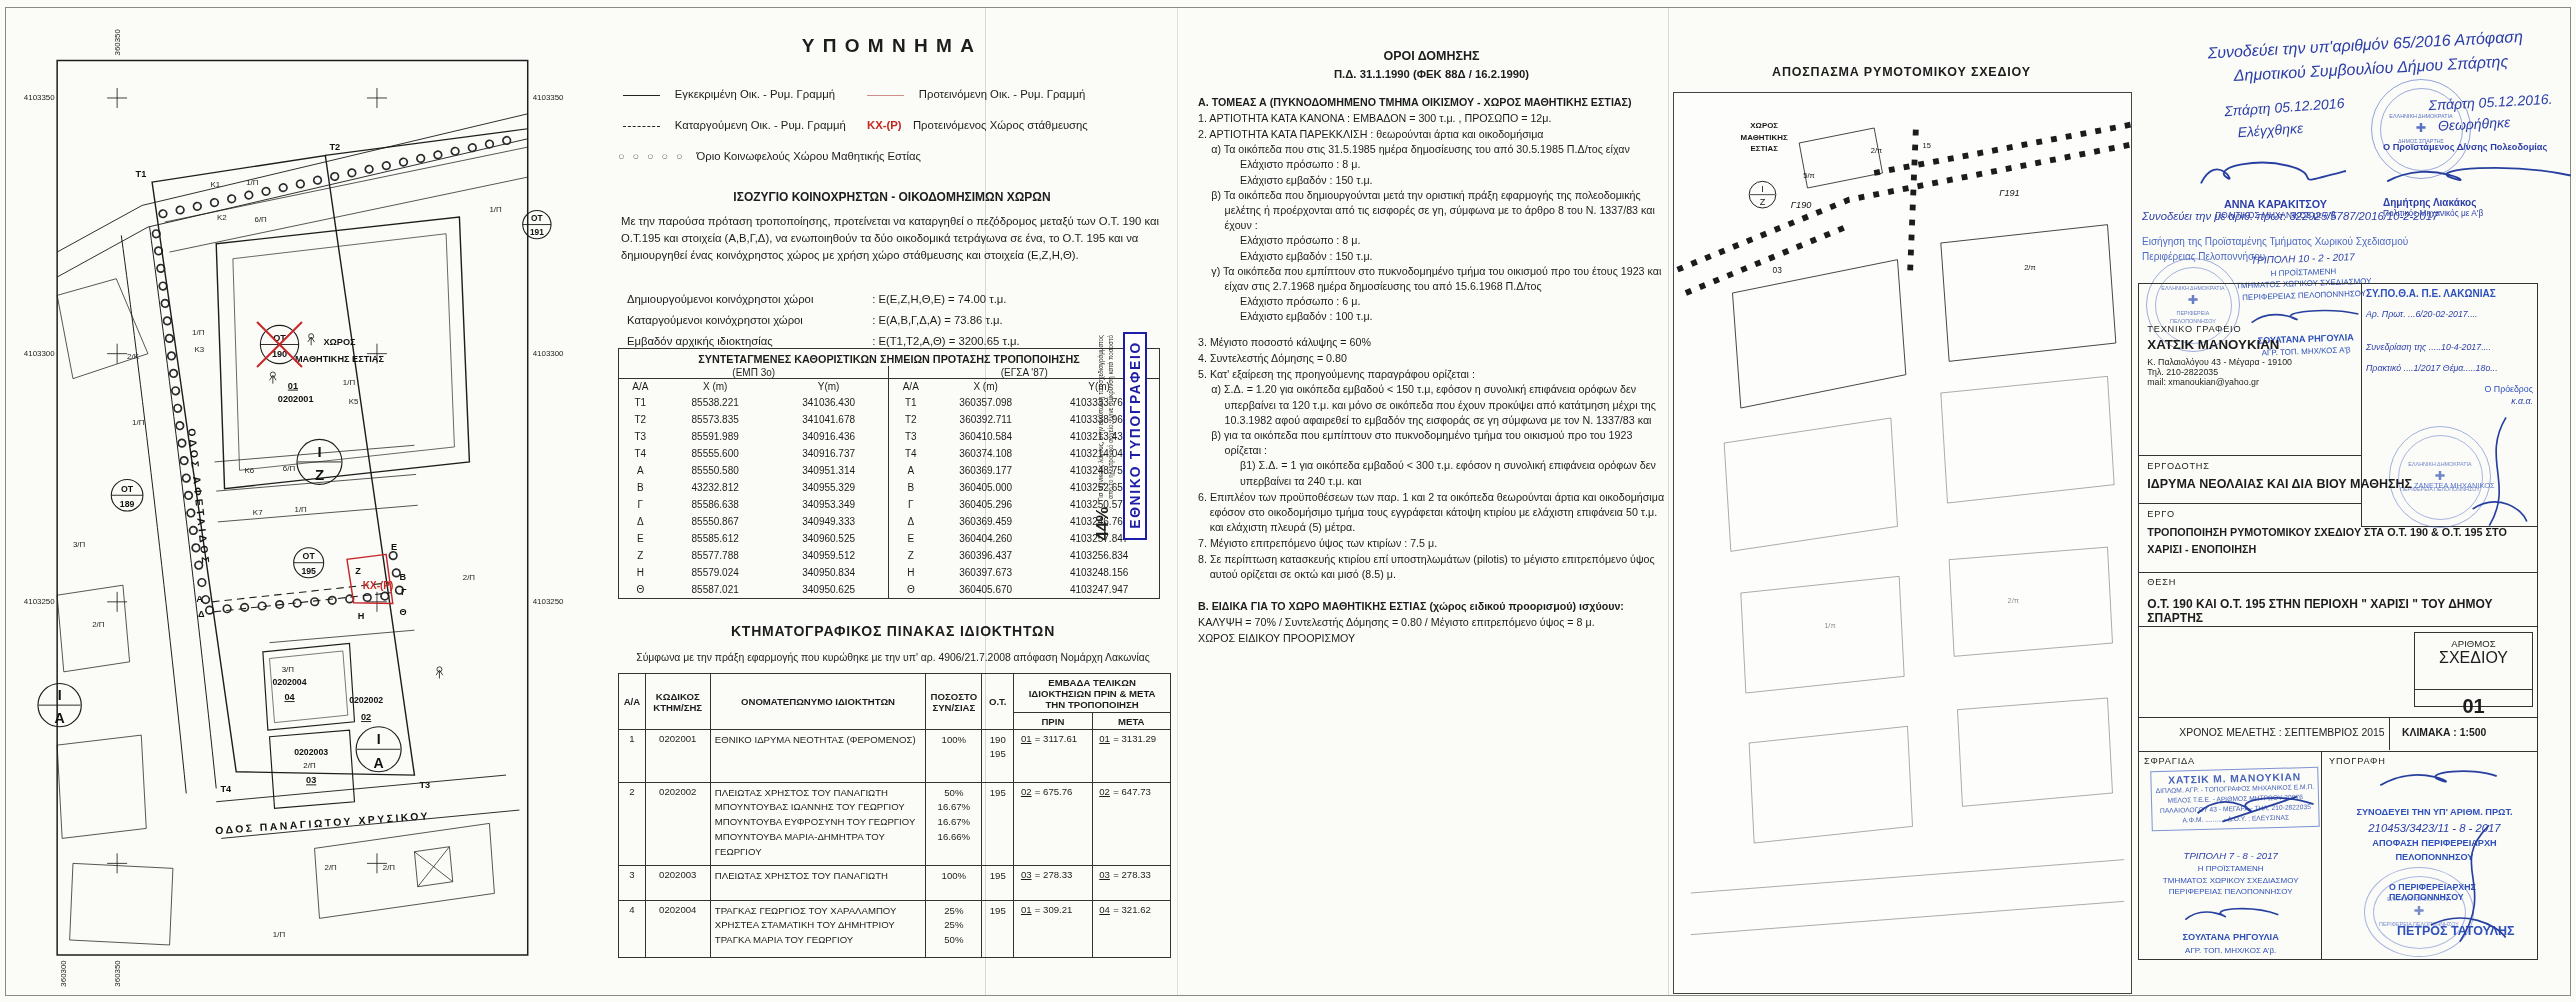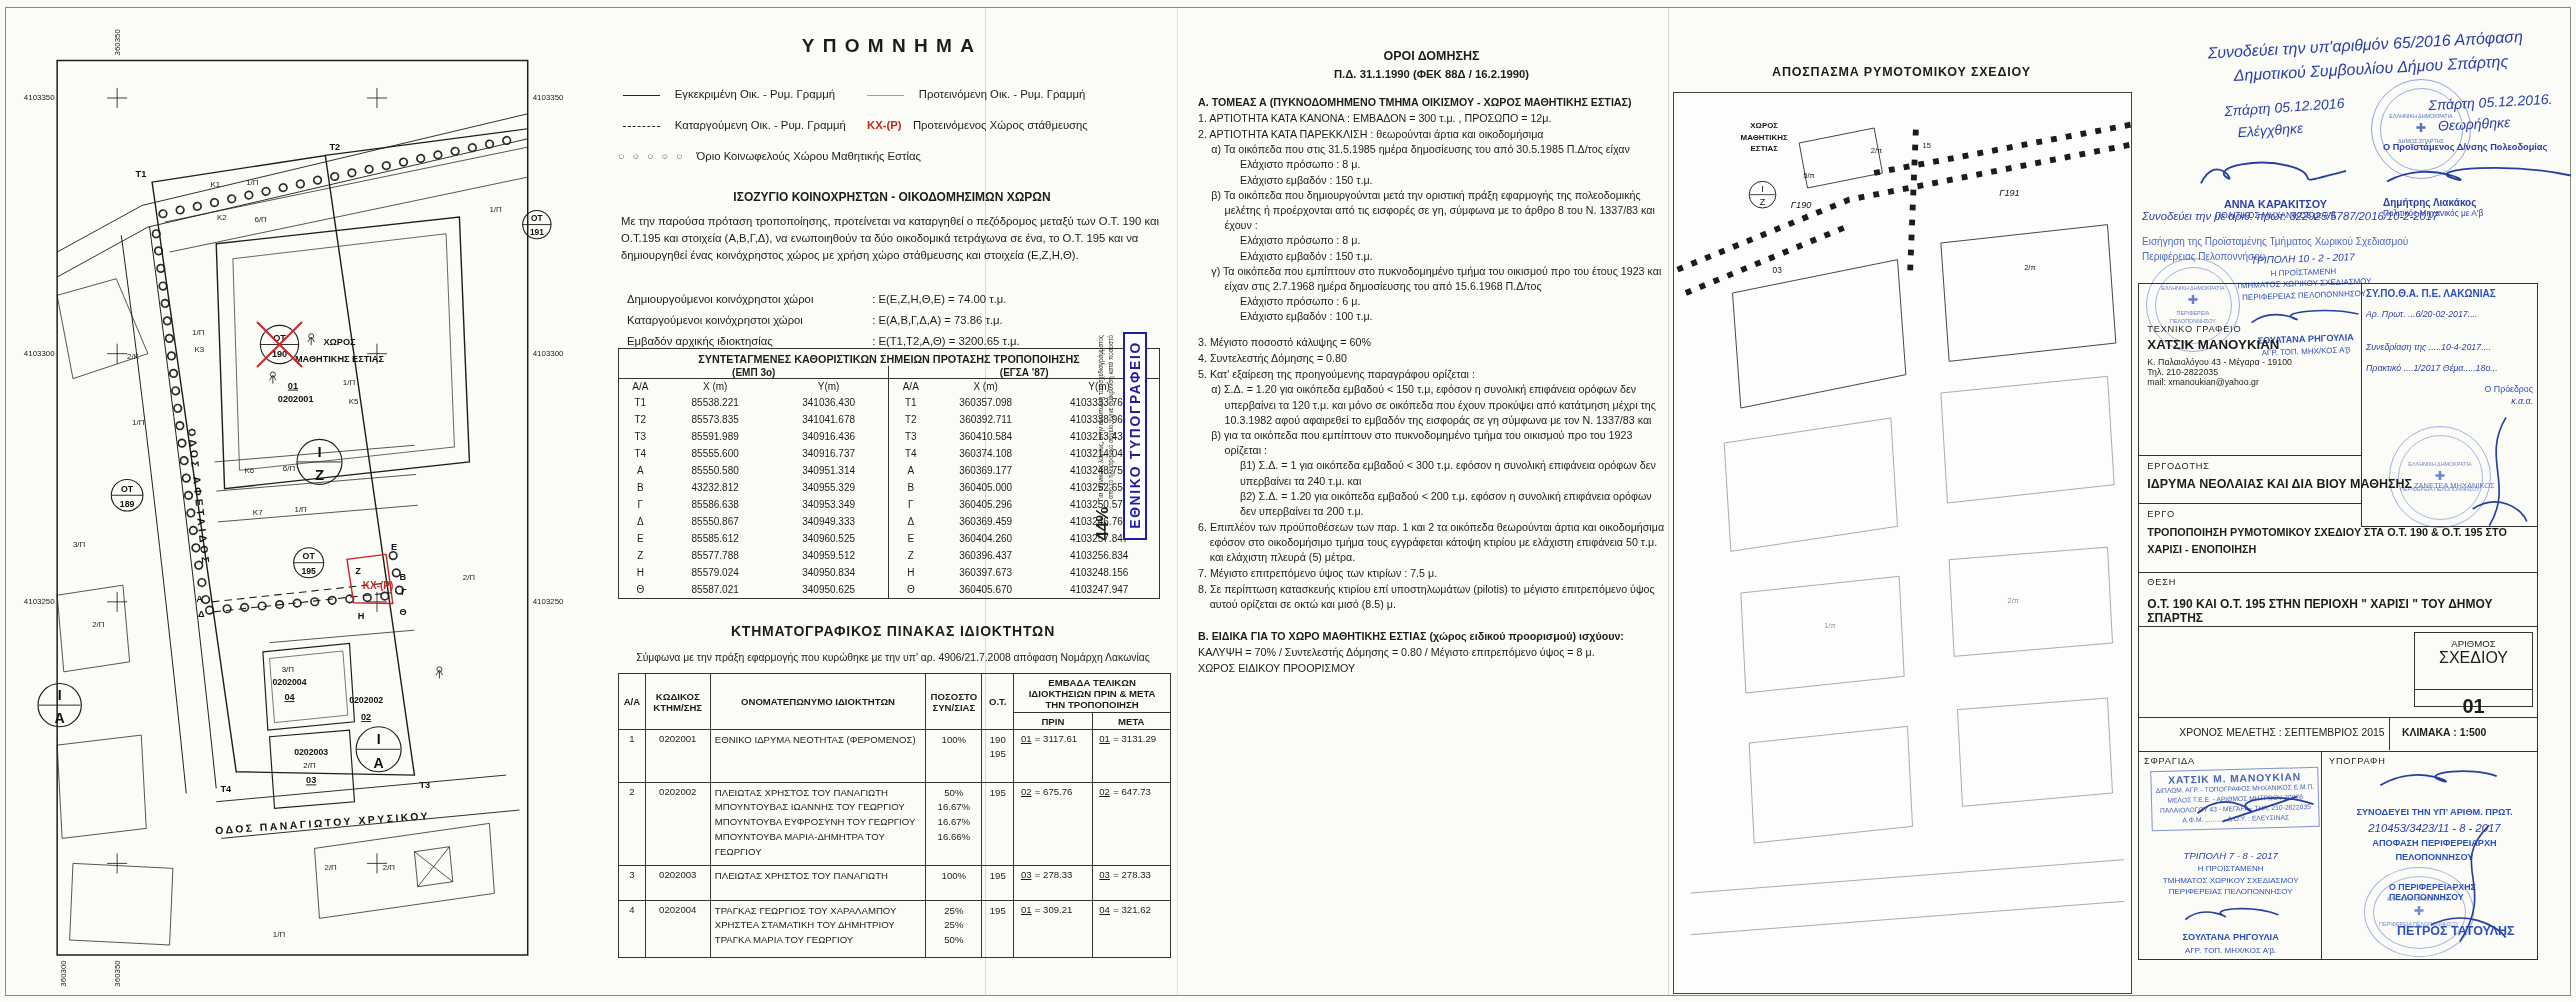--- a/index.html
+++ b/index.html
@@ -23,21 +23,21 @@
 
   #balance-title{left:621px;top:190px;width:542px;text-align:center;font-weight:bold;font-size:12px;}
   #balance-par{left:621px;top:213px;width:546px;font-size:11.3px;line-height:1.5;}
   .bal-row{position:absolute;left:627px;font-size:11.3px;}
   .bal-row .lab{display:inline-block;width:242px;}
 
   table{border-collapse:collapse;}
   #coords-table{position:absolute;left:618px;top:348px;width:542px;border:1.7px solid #333;background:#fff0;}
   #coords-table th,#coords-table td{font-size:10px;text-align:center;padding:0.8px 1.7px;}
   #coords-table .ttl{font-size:10.8px;font-weight:bold;padding-top:4.2px;}
-  #coords-table .sub{font-weight:bold;border-bottom:1.3px solid #333;padding-bottom:0;}
+  #coords-table .sub{font-weight:normal;border-bottom:1.3px solid #333;padding-bottom:0;}
   #coords-table .hdr th{padding:2.5px 0 1.7px 0;font-weight:normal;}
   #coords-table .mid{border-left:1.3px solid #333;}
   #coords-table td{height:15.4px;}
 
   .vtext{writing-mode:vertical-rl;transform:rotate(180deg);}
   #ethniko{left:1123px;top:332px;border:2.5px solid #1d1da8;color:#1d1da8;font-weight:bold;
     font-size:13.8px;letter-spacing:1.7px;padding:6.7px 2.5px;background:#fff;}
   .rednote{color:#222;font-size:6.3px;line-height:1.25;}
   #pct44{left:1093px;top:507px;font-size:16.7px;font-weight:bold;color:#222;}
 
@@ -602,21 +602,20 @@
     <div class="tline a">γ) Τα οικόπεδα που εμπίπτουν στο πυκνοδομημένο τμήμα του οικισμού προ του έτους 1923 και είχαν στις 2.7.1968 ημέρα δημοσίευσης του από 15.6.1968 Π.Δ/τος</div>
     <div class="tline b">Ελάχιστο πρόσωπο : 6 μ.</div>
     <div class="tline b">Ελάχιστο εμβαδόν : 100 τ.μ.</div>
     <div class="tline sp"></div>
     <div class="tline n">3. Μέγιστο ποσοστό κάλυψης = 60%</div>
     <div class="tline n">4. Συντελεστής Δόμησης = 0.80</div>
     <div class="tline n">5. Κατ' εξαίρεση της προηγούμενης παραγράφου ορίζεται :</div>
     <div class="tline a">α) Σ.Δ. = 1.20 για οικόπεδα εμβαδού &lt; 150 τ.μ, εφόσον η συνολική επιφάνεια ορόφων δεν υπερβαίνει τα 120 τ.μ. και μόνο σε οικόπεδα που έχουν προκύψει από κατάτμηση μέχρι της 10.3.1982 αφού αφαιρεθεί το εμβαδόν της εισφοράς σε γη σύμφωνα με τον Ν. 1337/83 και</div>
     <div class="tline a">β) για τα οικόπεδα που εμπίπτουν στο πυκνοδομημένο τμήμα του οικισμού προ του 1923 ορίζεται :</div>
     <div class="tline b">β1) Σ.Δ. = 1 για οικόπεδα εμβαδού &lt; 300 τ.μ. εφόσον η συνολική επιφάνεια ορόφων δεν υπερβαίνει τα 240 τ.μ. και</div>
-    <div class="tline b">β2) Σ.Δ. = 1.20 για οικόπεδα εμβαδού &lt; 200 τ.μ. εφόσον η συνολική επιφάνεια ορόφων δεν υπερβαίνει τα 200 τ.μ.</div>
     <div class="tline n">6. Επιπλέον των προϋποθέσεων των παρ. 1 και 2 τα οικόπεδα θεωρούνται άρτια και οικοδομήσιμα εφόσον στο οικοδομήσιμο τμήμα τους εγγράφεται κάτοψη κτιρίου με ελάχιστη επιφάνεια 50 τ.μ. και ελάχιστη πλευρά (5)  μέτρα.</div>
     <div class="tline n">7. Μέγιστο επιτρεπόμενο ύψος των κτιρίων : 7.5 μ.</div>
     <div class="tline n">8. Σε περίπτωση κατασκευής κτιρίου επί υποστηλωμάτων (pilotis) το μέγιστο επιτρεπόμενο ύψος αυτού ορίζεται σε οκτώ και μισό (8.5) μ.</div>
     <div class="tline sp"></div>
     <div class="tline sec">Β. ΕΙΔΙΚΑ ΓΙΑ ΤΟ ΧΩΡΟ ΜΑΘΗΤΙΚΗΣ ΕΣΤΙΑΣ (χώρος ειδικού προορισμού) ισχύουν:</div>
     <div class="tline n">ΚΑΛΥΨΗ = 70% / Συντελεστής Δόμησης = 0.80 / Μέγιστο επιτρεπόμενο ύψος = 8 μ.</div>
     <div class="tline n">ΧΩΡΟΣ ΕΙΔΙΚΟΥ ΠΡΟΟΡΙΣΜΟΥ</div>
   </div>
 
 <div class="abs" id="excerpt-title">ΑΠΟΣΠΑΣΜΑ ΡΥΜΟΤΟΜΙΚΟΥ ΣΧΕΔΙΟΥ</div>

